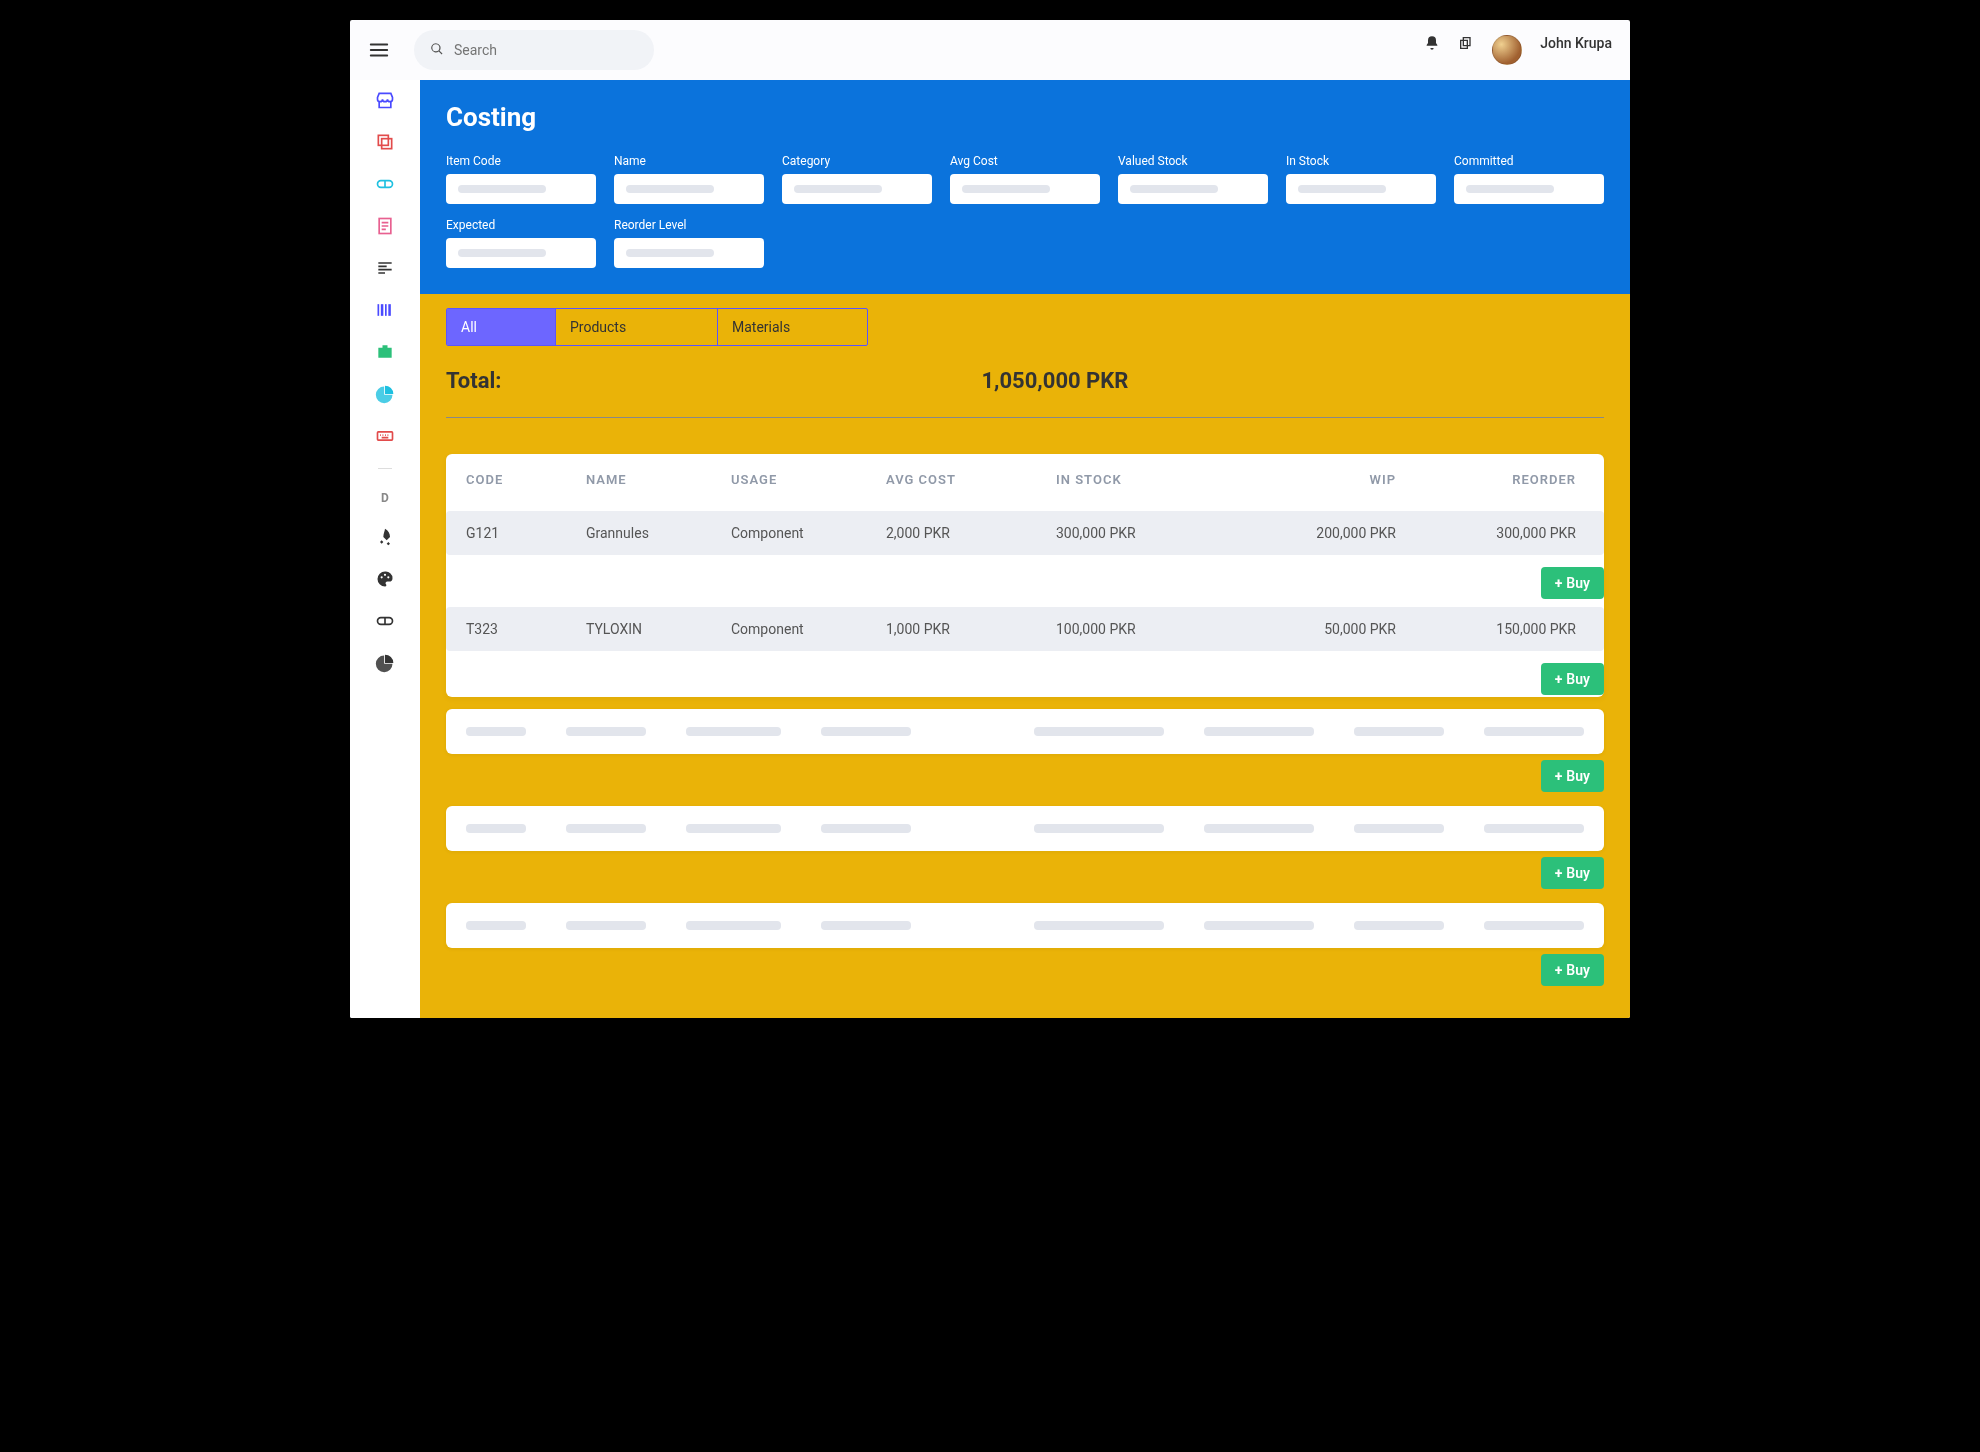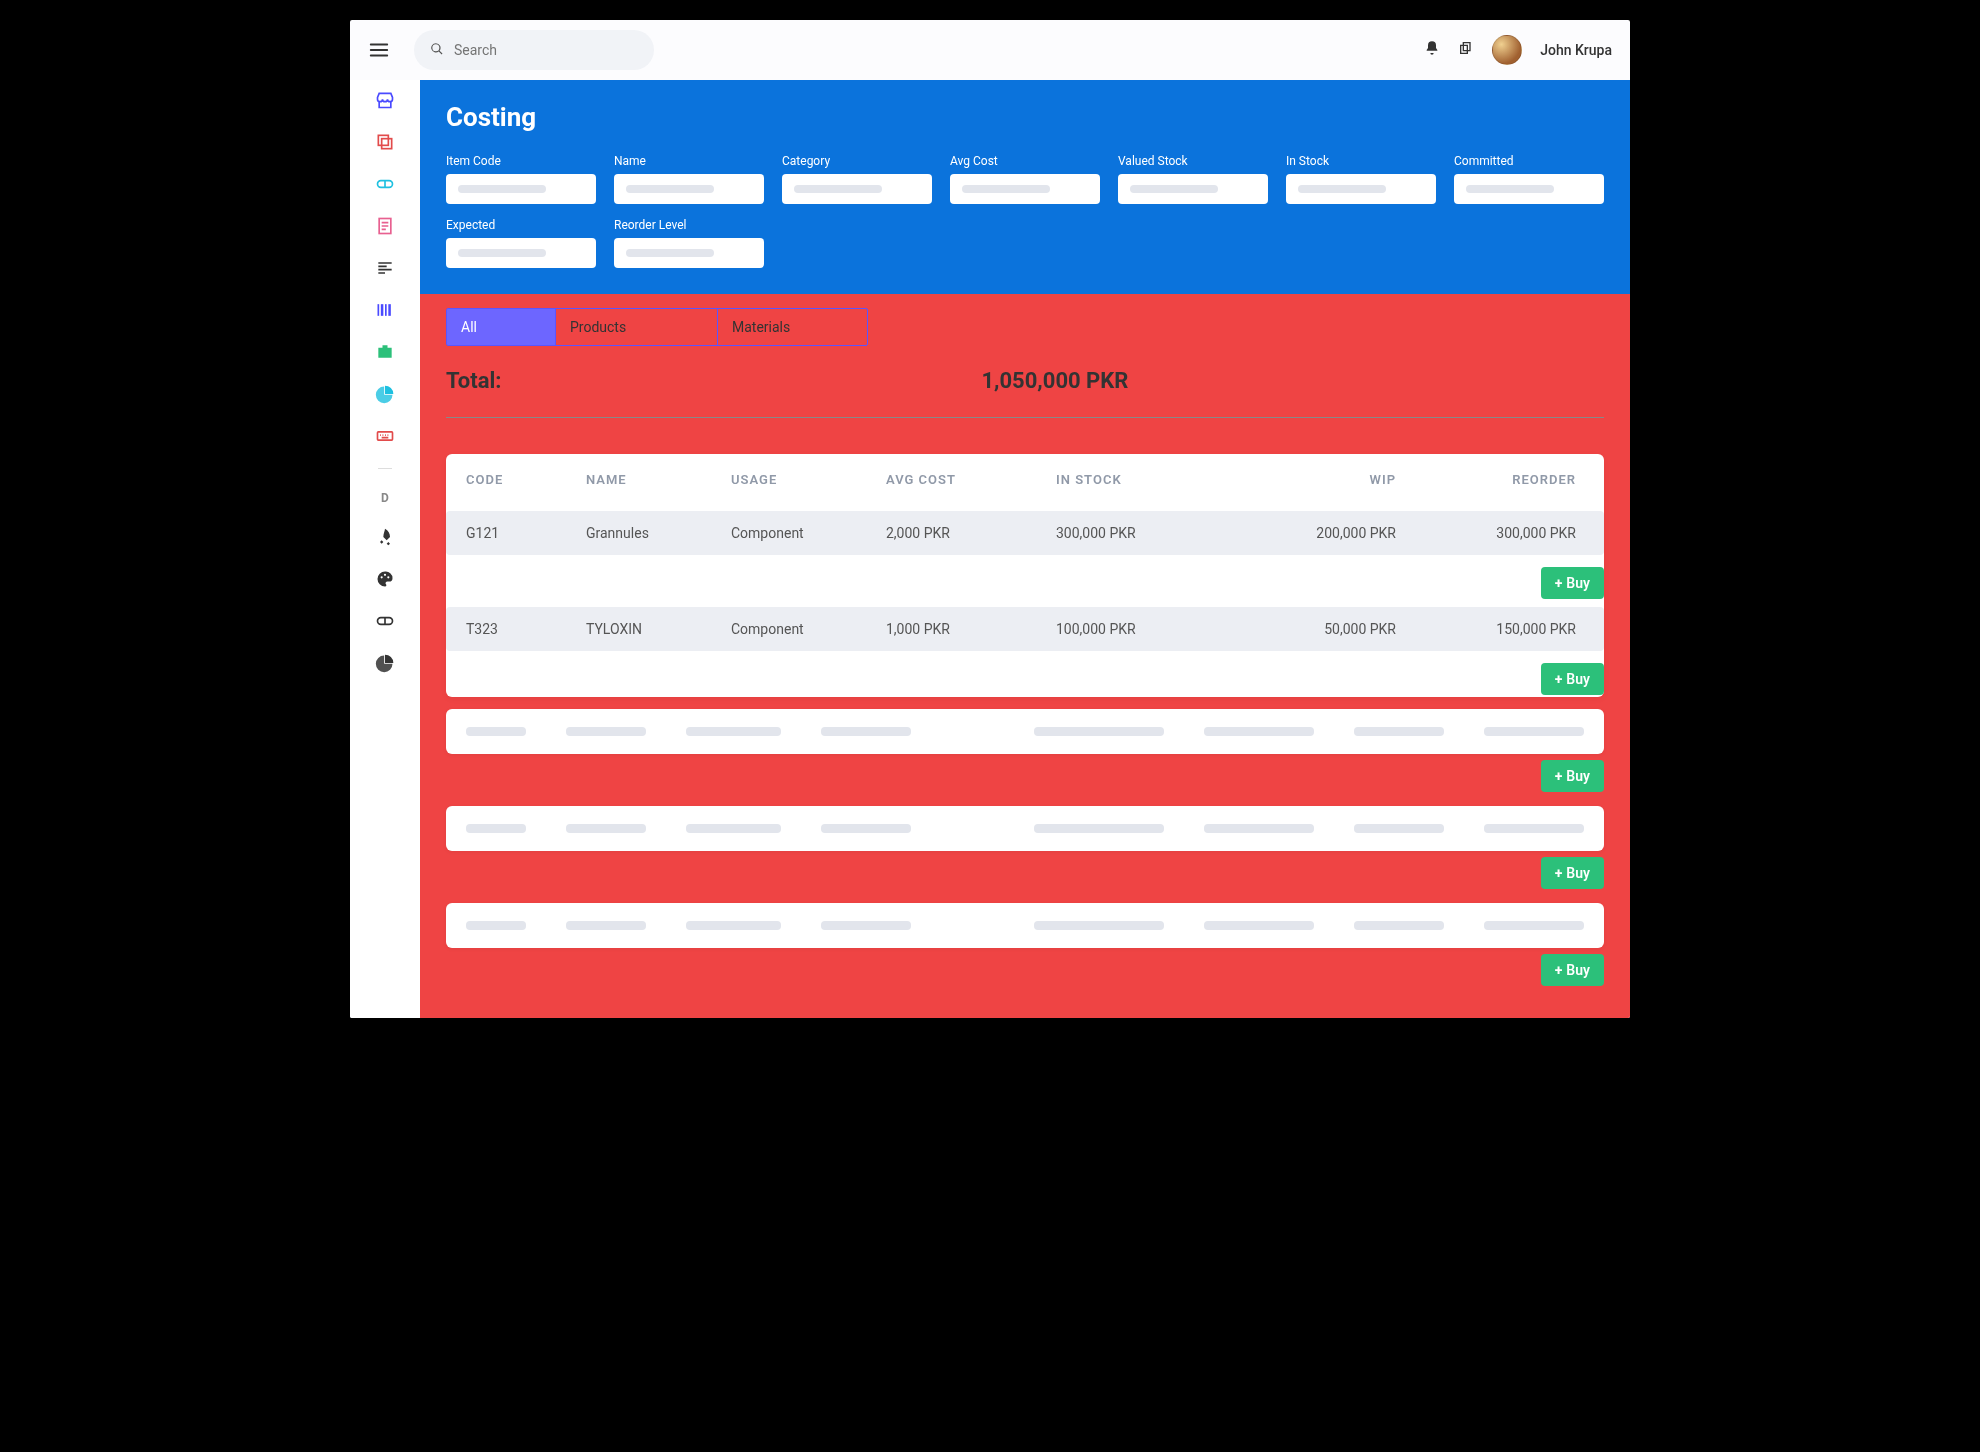--- a/index.html
+++ b/index.html
@@ -3,29 +3,29 @@
   <meta charset="utf-8">
   <style>
     * { box-sizing: border-box; margin:0; padding:0; font-family: -apple-system, BlinkMacSystemFont, "Segoe UI", Roboto, Helvetica, Arial, sans-serif;}
     body { background:#000; }
     .frame { background:#fcfcfe; width:1280px; margin:20px auto; position:relative; overflow:hidden; border-radius:2px;}
     .topbar { height:60px; display:flex; align-items:center; padding:0 18px; position: relative; z-index:2;}
     .hamburger { width:22px; height:22px; margin-right:24px; cursor:pointer; }
     .search-wrap { background:#f1f3f7; border-radius:22px; height:40px; width:240px; display:flex; align-items:center; padding:0 16px; }
     .search-wrap svg { width:14px; height:14px; fill:#555; margin-right:10px;}
     .search-wrap input { background:transparent; border:none; outline:none; font-size:14px; color:#15803d; flex:1;}
-    .top-right { margin-left:auto; display:flex; align-items:center; gap:18px;}
+    .top-right { margin-left:auto; display:flex; align-items:flex-start; gap:18px;}
     .bell-icon, .copy-icon { width:16px; height:16px; fill:#333; cursor:pointer;}
     .avatar { width:30px; height:30px; border-radius:50%; background: radial-gradient(circle at 30% 30%, #f0d090 0%, #a06030 70%); border:1px solid rgba(0,0,0,.1); }
     .username { font-size:14px; color:#333; font-weight:500;}
     .layout { display:flex; }
     .sidebar { width:70px; background:#fff; padding-top:10px; display:flex; flex-direction:column; align-items:center; gap:22px; position:relative; }
     .sidebar .nav-icon { width:20px; height:20px; cursor:pointer; position:relative;}
     .nav-sep { width:14px; height:1px; background:#ddd;}
-    .main { flex:1; background:#ef4444; min-height:870px; }
+    .main { flex:1; background:#eab308; min-height:870px; }
     .blue-header { background:#0b73dc; color:#fff; padding:22px 26px 26px 26px; }
     .page-title { font-size:26px; font-weight:700; margin-bottom:22px;}
     .filters { display:flex; flex-wrap:wrap; gap:14px 18px;}
     .filter { width:150px; }
     .filter-label { font-size:12px; font-weight:400; margin-bottom:6px; }
     .filter-input { background:#fff; border-radius:4px; height:30px; width:100%; display:flex; align-items:center; padding:0 12px;}
     .skel-line { height:8px; border-radius:4px; background:#e2e5ec; }
     .filter-input .skel-line { width:70%; }
     .content-body { padding:14px 26px 30px 26px;}
     .tabs { display:flex; border:1px solid #5a55ff; width:422px; border-radius:2px; overflow:hidden;}

